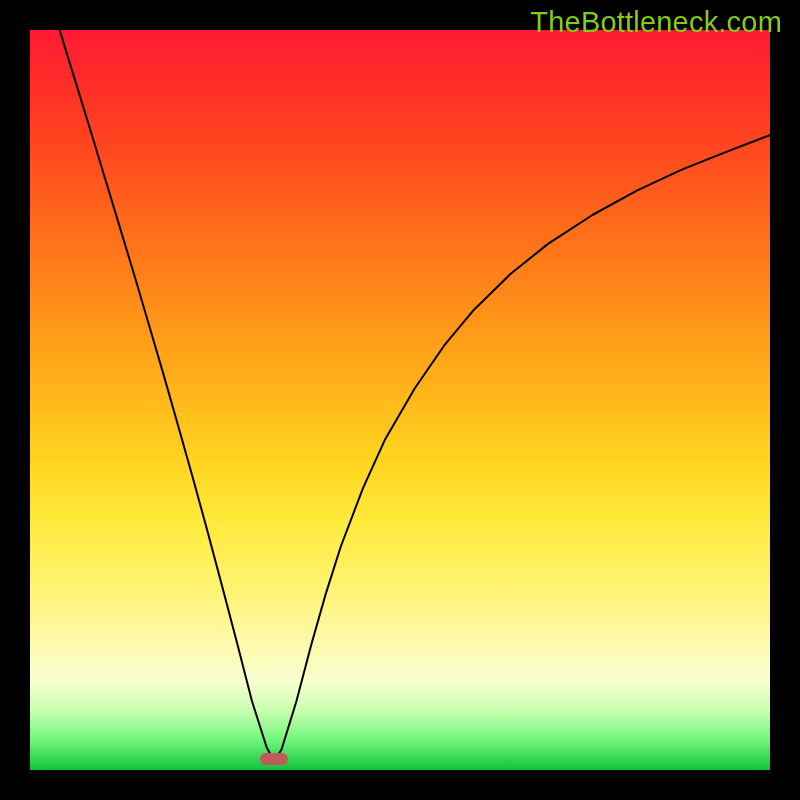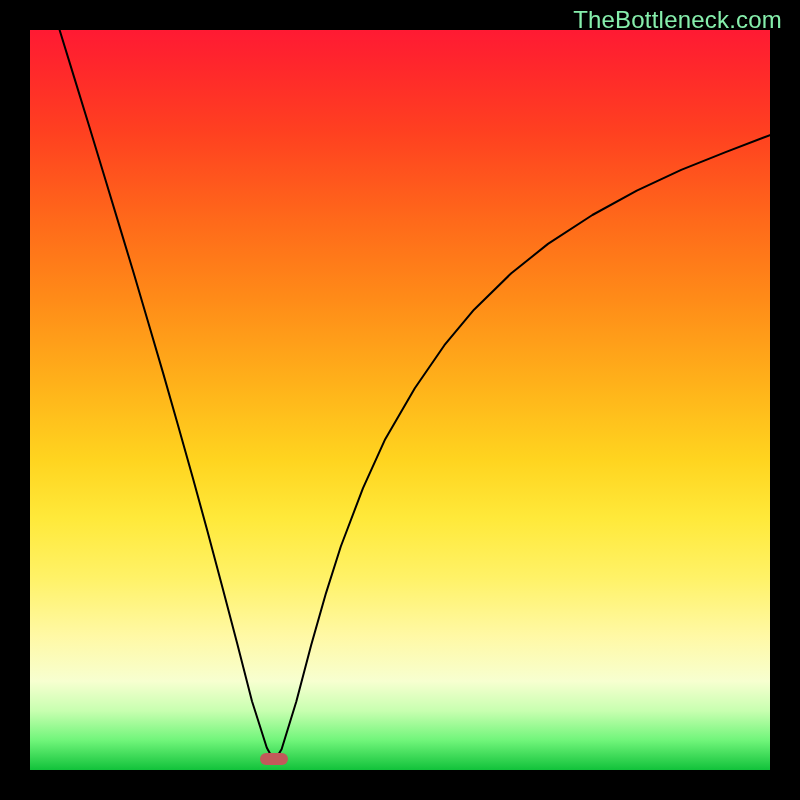--- a/index.html
+++ b/index.html
@@ -27,22 +27,22 @@
       #c8ffb0 92%,
       #70f57a 96%,
       #11c23a 100%);
   }
 
   .watermark {
     position: absolute;
     top: 6px;
     right: 18px;
     font-family: Arial, Helvetica, sans-serif;
-    font-size: 24px;
-    color: #86efac;
+    font-size: 29px;
+    color: #84cc16;
     letter-spacing: 0.2px;
   }
 
   .curve {
     position: absolute;
     left: 30px;
     top: 30px;
     width: 740px;
     height: 740px;
   }

